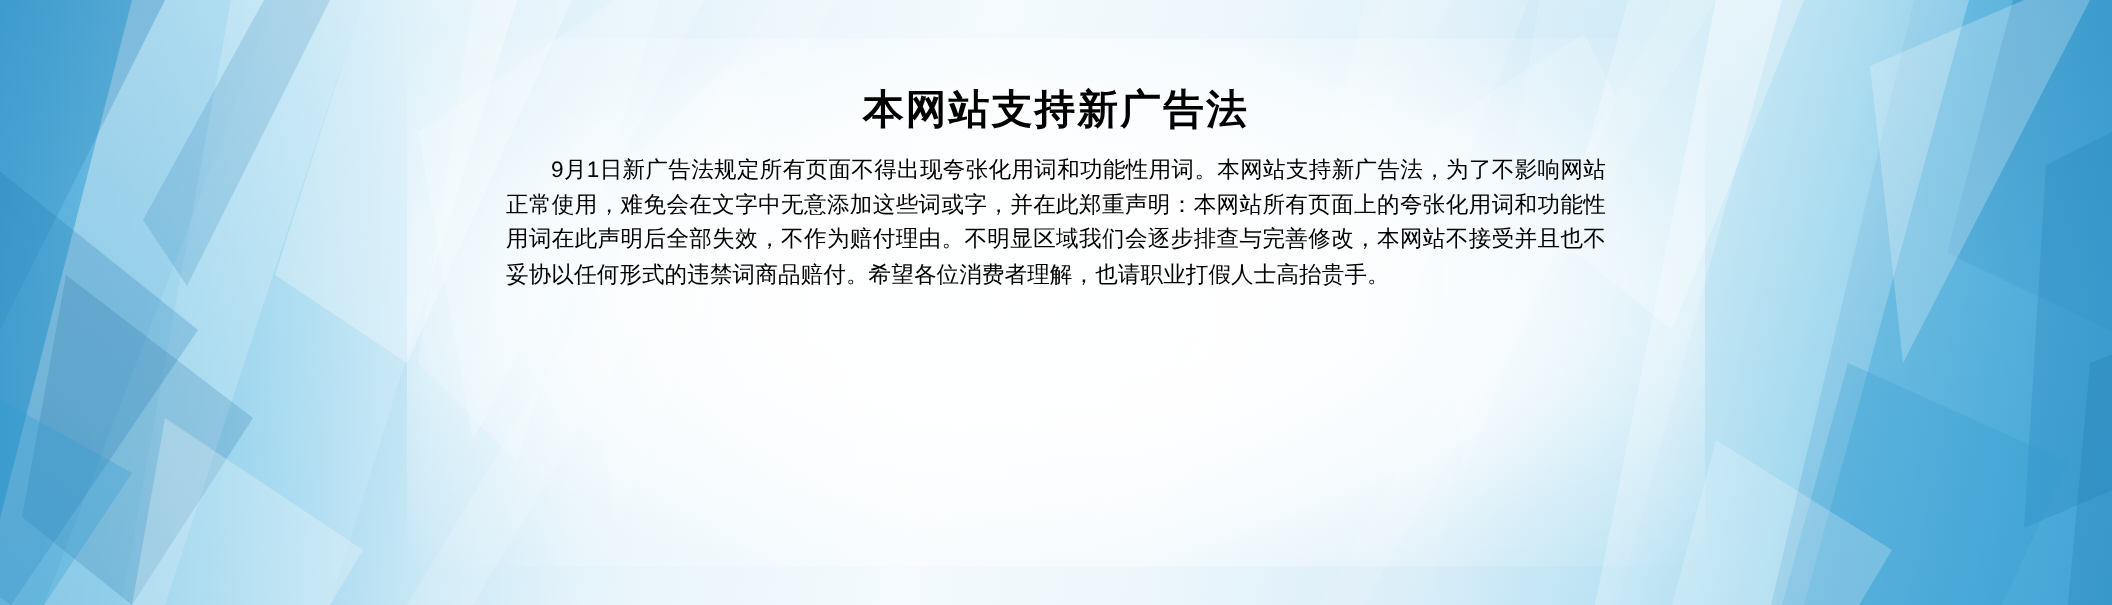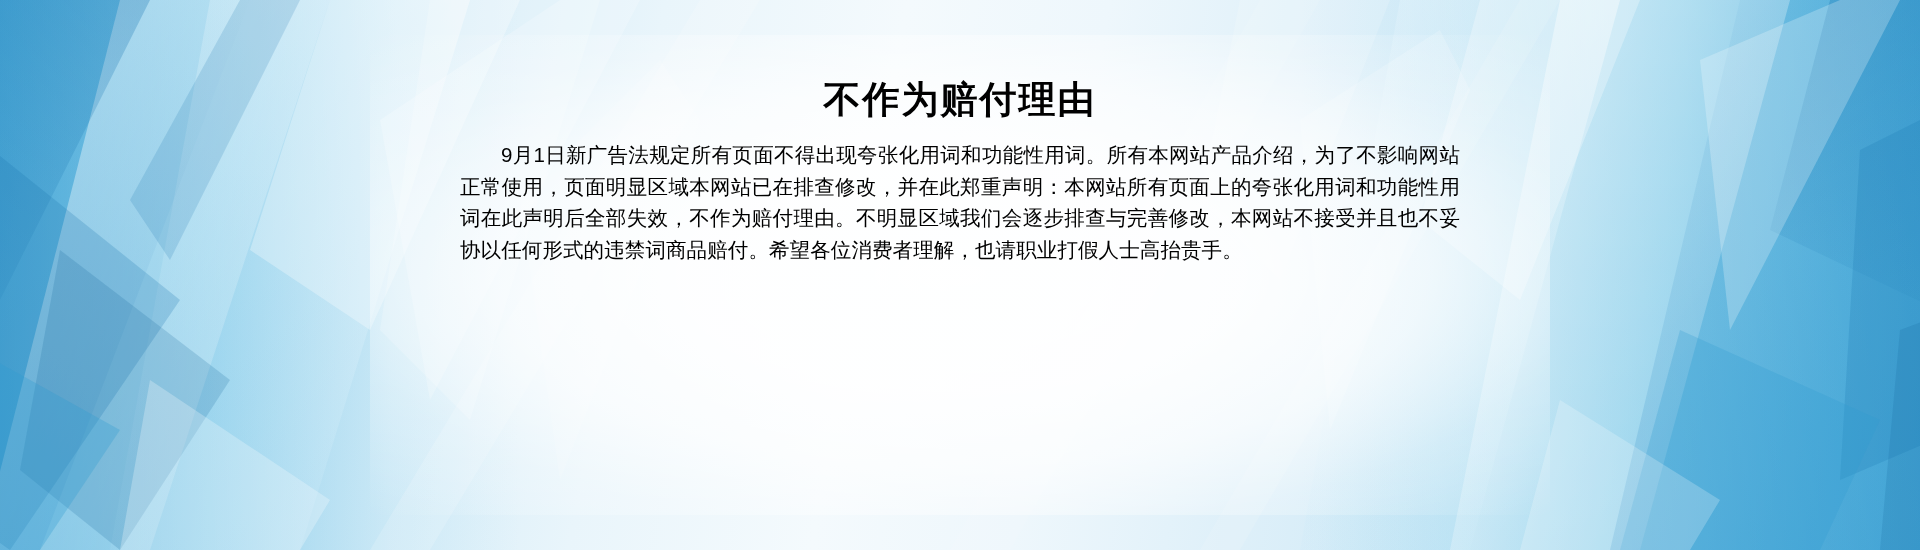--- a/index.html
+++ b/index.html
@@ -168,20 +168,20 @@
 
       <polygon points="700,0 760,0 430,550 370,550" fill="#ffffff" opacity="0.16"></polygon>
       <polygon points="1260,0 1320,0 1010,550 950,550" fill="#ffffff" opacity="0.10"></polygon>
       <polygon points="1520,0 1560,0 1240,550 1200,550" fill="#ffffff" opacity="0.12"></polygon>
     </svg>
 
     <div class="glow"></div>
   </div>
 
   <div class="content">
-    <h1 class="title">不作为赔付理由</h1>
+    <h1 class="title">本网站支持新广告法</h1>
 
     <div class="body-block">
-      <p class="para indent">9月1日新广告法规定所有页面不得出现夸张化用词和功能性用词。所有本网站产品介绍，为了不影响网站正常使用，页面明显区域本网站已在排查修改，并在此郑重声明：本网站所有页面上的夸张化用词和功能性用词在此声明后全部失效，不作为赔付理由。不明显区域我们会逐步排查与完善修改，本网站不接受并且也不妥协以任何形式的违禁词商品赔付。希望各位消费者理解，也请职业打假人士高抬贵手。</p>
+      <p class="para indent">9月1日新广告法规定所有页面不得出现夸张化用词和功能性用词。本网站支持新广告法，为了不影响网站正常使用，难免会在文字中无意添加这些词或字，并在此郑重声明：本网站所有页面上的夸张化用词和功能性用词在此声明后全部失效，不作为赔付理由。不明显区域我们会逐步排查与完善修改，本网站不接受并且也不妥协以任何形式的违禁词商品赔付。希望各位消费者理解，也请职业打假人士高抬贵手。</p>
     </div>
   </div>
 
 </div>
 
 </body></html>

